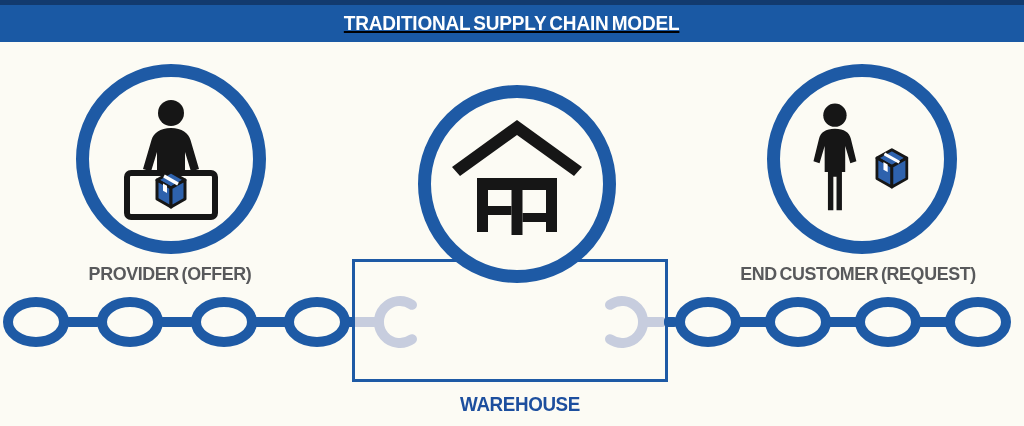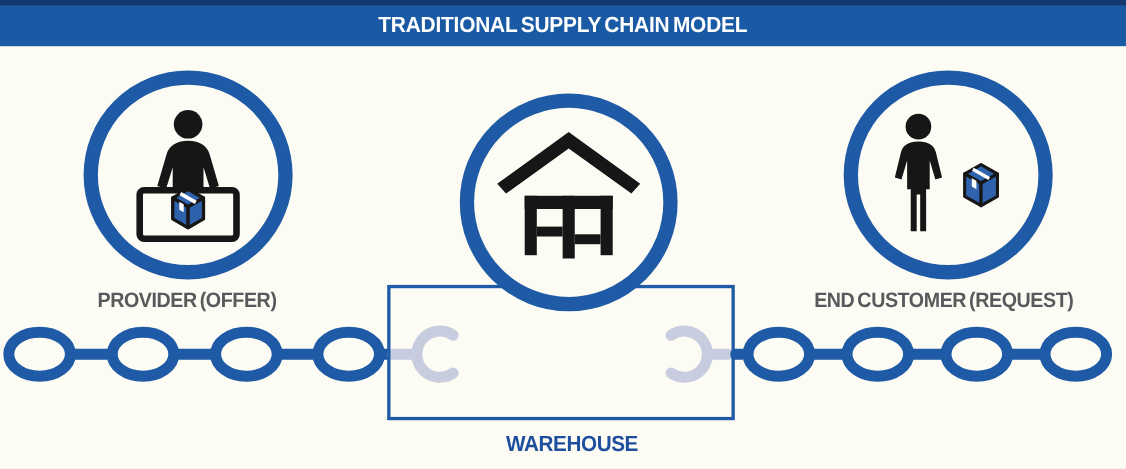--- a/index.html
+++ b/index.html
@@ -12,21 +12,21 @@
     --icon-black:#161616;
     --box-blue:#2e62ad;
     --bg:#fcfbf4;
   }
   html,body{margin:0;padding:0;}
   body{font-family:"Liberation Sans","DejaVu Sans",sans-serif;background:#e8e8e8;}
   .stage{position:relative;width:1024px;height:426px;background:var(--bg);overflow:hidden;}
 
   .banner{position:absolute;left:0;top:0;width:100%;height:42px;box-sizing:border-box;
     background:var(--banner-blue);border-top:5px solid var(--banner-dark);
-    display:flex;align-items:center;justify-content:center;}
+    display:flex;align-items:center;justify-content:center;text-decoration:underline;}
   .banner-title{color:#ffffff;font-weight:bold;font-size:20px;letter-spacing:-0.2px;
     word-spacing:-2px;transform:scaleX(0.95);white-space:nowrap;}
 
   .wbox{position:absolute;left:352px;top:259px;width:316px;height:123px;
     border:3px solid var(--chain-blue);box-sizing:border-box;z-index:2;}
 
   .chain-svg{position:absolute;left:0;top:282px;width:1024px;height:80px;z-index:1;}
   .link{fill:none;stroke:var(--chain-blue);stroke-width:10;}
   .openlink{fill:none;stroke:var(--broken-link-gray);stroke-width:10;stroke-linecap:round;}
   .bar{fill:var(--chain-blue);}

